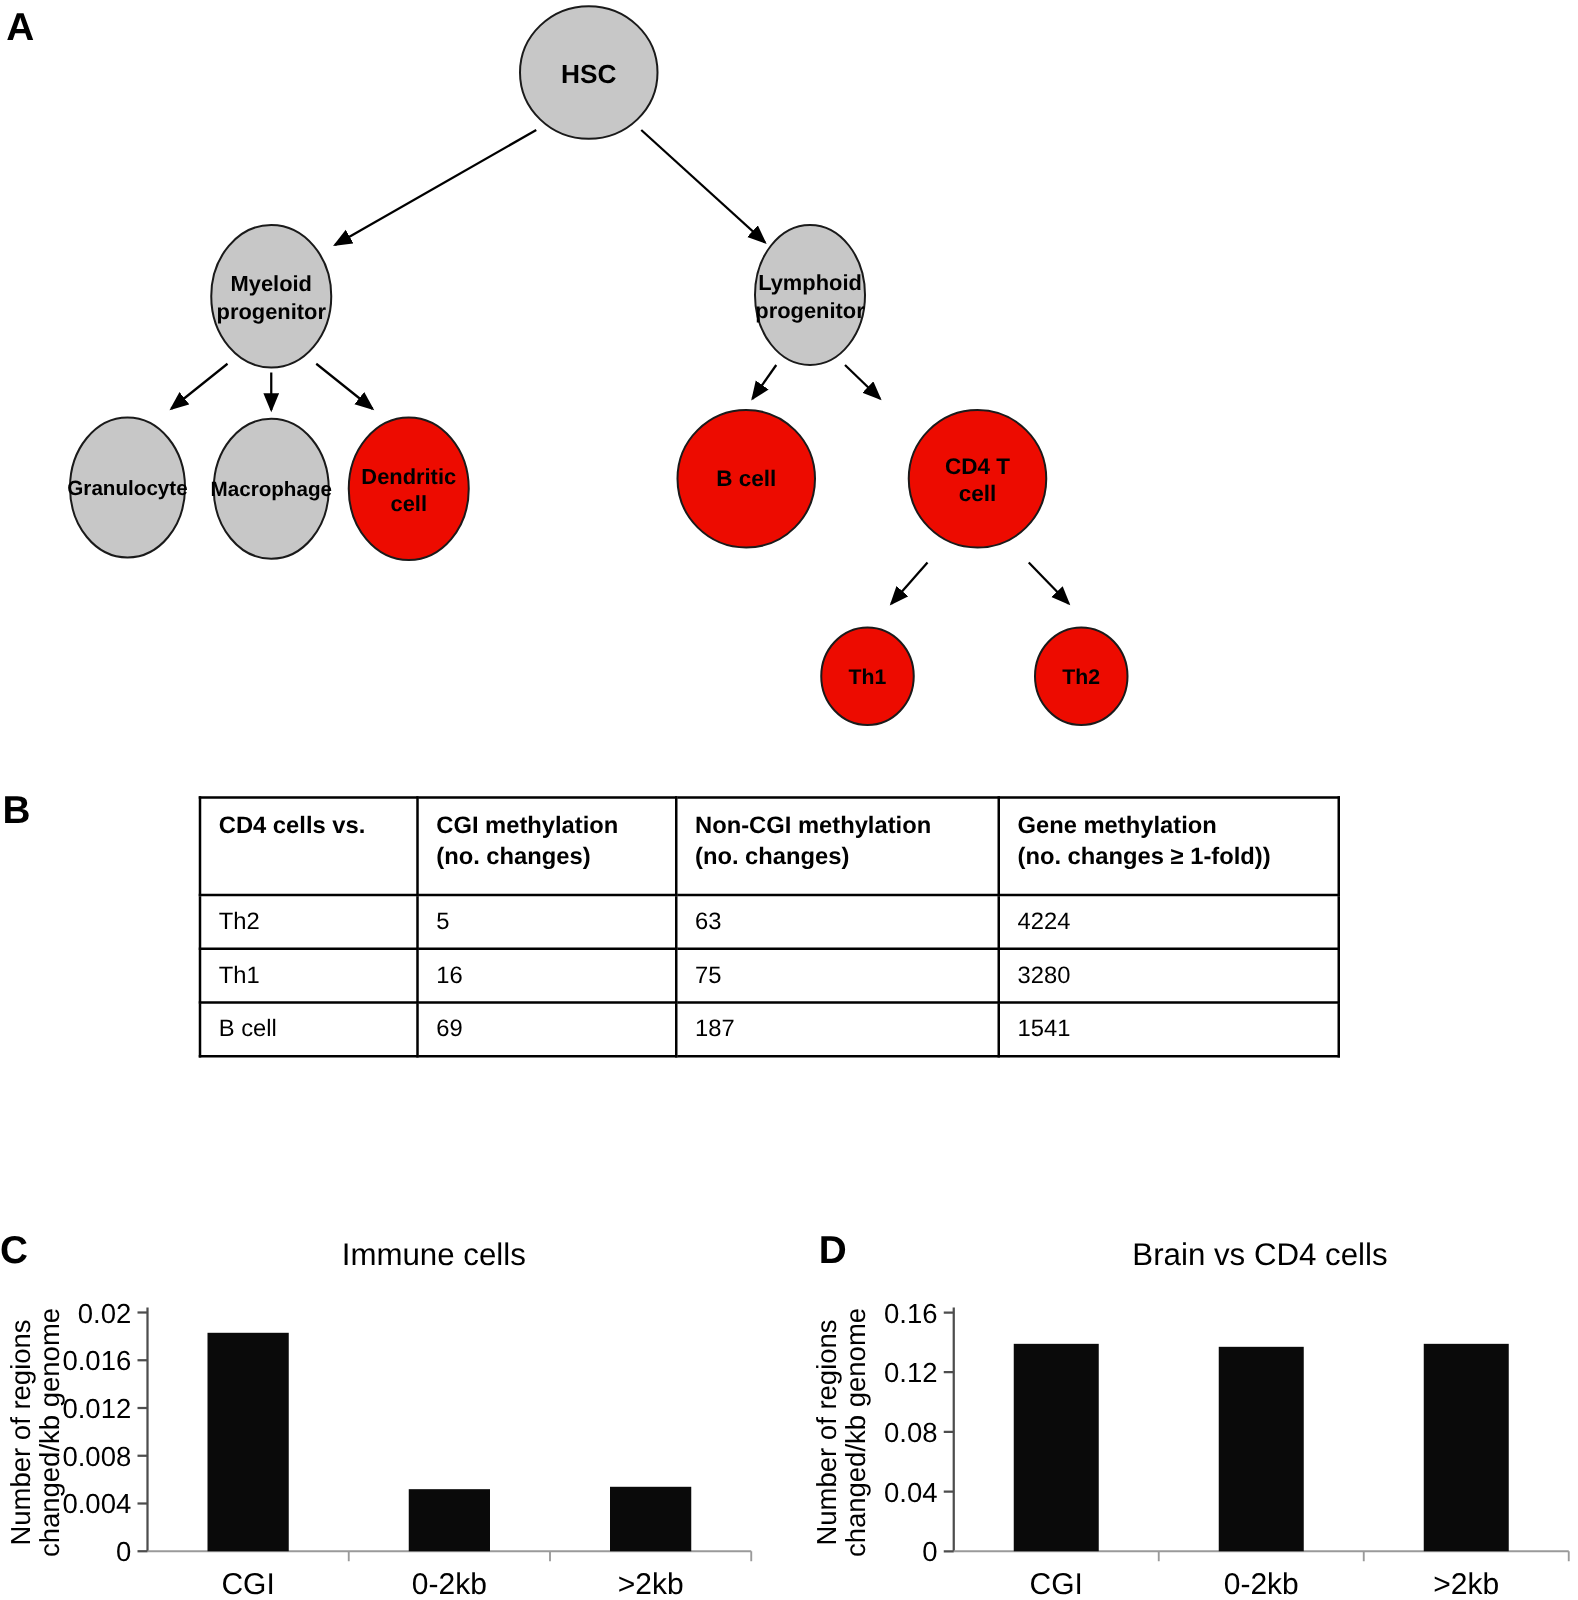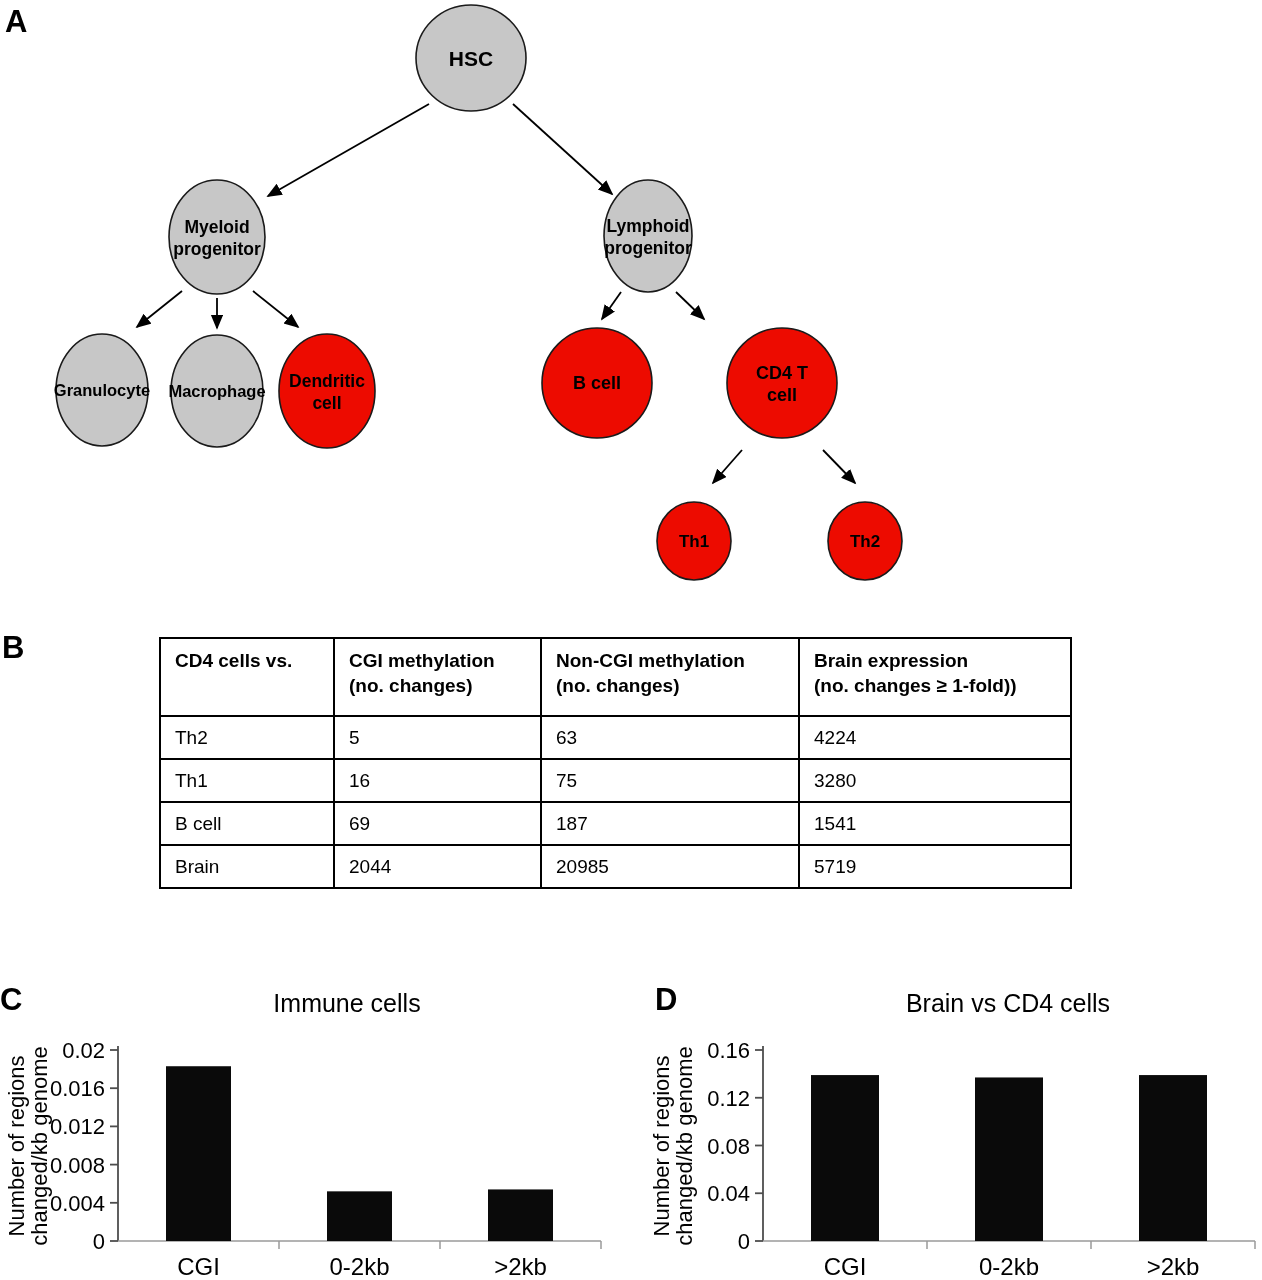--- a/index.html
+++ b/index.html
@@ -111,47 +111,41 @@
           </td>
         <td class="hdr">
             <div>CGI methylation</div>
             <div>(no. changes)</div>
           </td>
         <td class="hdr">
             <div>Non-CGI methylation</div>
             <div>(no. changes)</div>
           </td>
         <td class="hdr">
-            <div>Brain expression</div>
+            <div>Gene methylation</div>
             <div>(no. changes ≥ 1-fold))</div>
           </td>
       </tr>
       <tr>
         <td class="cell">Th2</td>
         <td class="cell">5</td>
         <td class="cell">63</td>
         <td class="cell">4224</td>
       </tr>
       <tr>
         <td class="cell">Th1</td>
         <td class="cell">16</td>
         <td class="cell">75</td>
         <td class="cell">3280</td>
       </tr>
       <tr>
         <td class="cell">B cell</td>
         <td class="cell">69</td>
         <td class="cell">187</td>
         <td class="cell">1541</td>
-      </tr>
-      <tr>
-        <td class="cell">Brain</td>
-        <td class="cell">2044</td>
-        <td class="cell">20985</td>
-        <td class="cell">5719</td>
       </tr>
     </tbody>
   </table>
 
   <svg id="chart-immune" class="abs" style="left:0;top:980px;" width="631" height="300">
       <text x="347" y="32" text-anchor="middle" font-size="25" fill="#000">Immune cells</text>
       <text transform="translate(24,166) rotate(-90)" text-anchor="middle" font-size="22" fill="#000"><tspan x="0" dy="0">Number of regions</tspan><tspan x="0" dy="23">changed/kb genome</tspan></text>
       <line x1="118" y1="66" x2="118" y2="261" stroke="#4d4d4d" stroke-width="1.8"></line>
       <line x1="118" y1="261" x2="601" y2="261" stroke="#9a9a9a" stroke-width="1.5"></line>
       <line x1="110" y1="261" x2="118" y2="261" stroke="#4d4d4d" stroke-width="1.8"></line>

